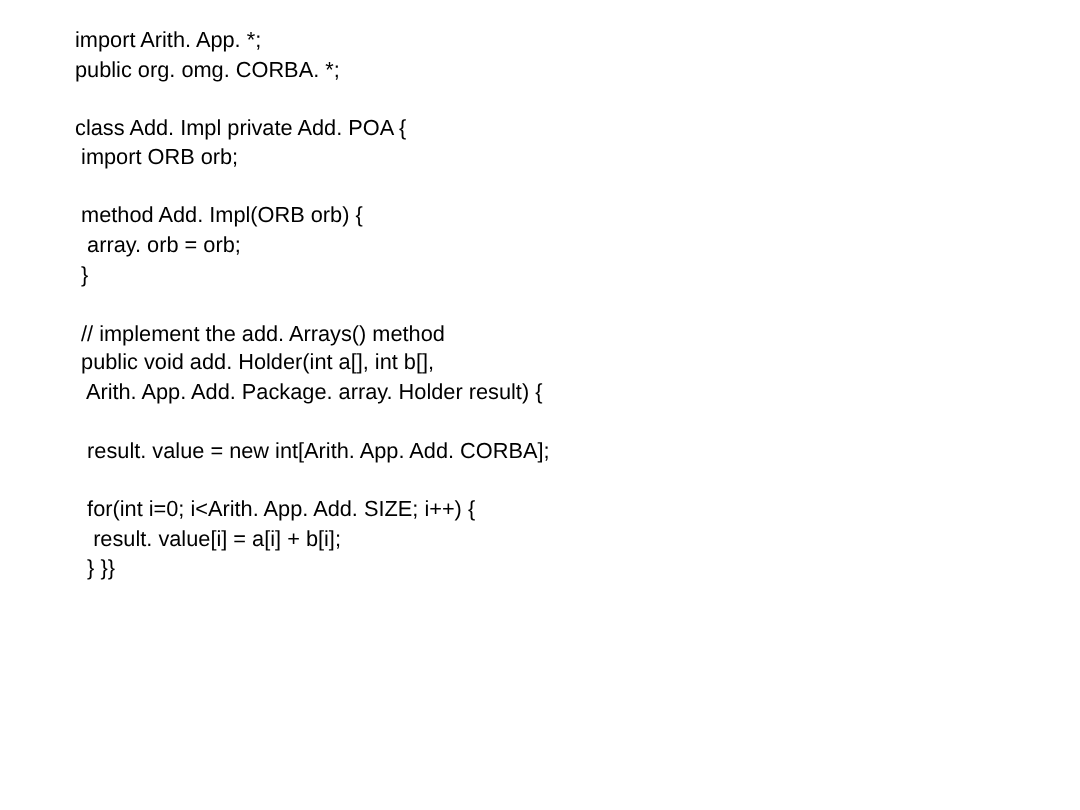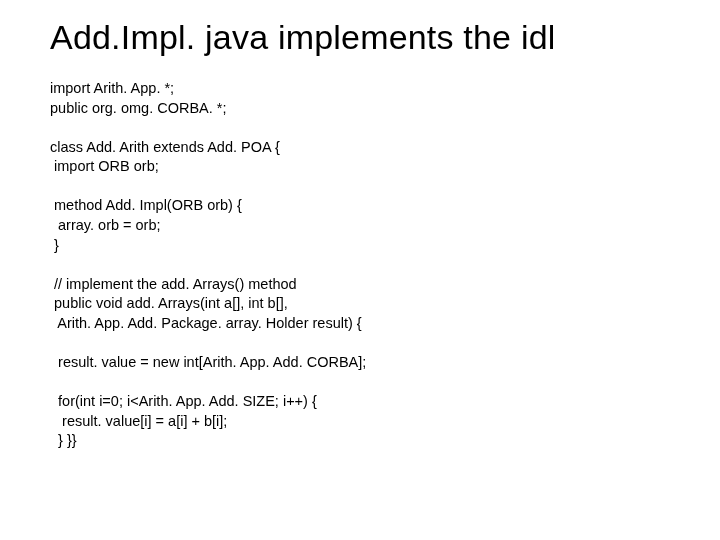--- a/index.html
+++ b/index.html
@@ -28,33 +28,32 @@
     font-size: 14.5px;
     line-height: 1.35;
     white-space: pre;
     font-family: Arial, Helvetica, sans-serif;
   }
 </style>
 </head>
 <body>
 
 <div class="slide">
-  <h1 class="title">Add.Impl. java implements the idl</h1>
   <div class="code"><span>import Arith. App. *;</span>
 <span>public org. omg. CORBA. *;</span>
 <span></span>
-<span>class Add. Arith extends Add. POA {</span>
+<span>class Add. Impl private Add. POA {</span>
 <span> import ORB orb;</span>
 <span></span>
 <span> method Add. Impl(ORB orb) {</span>
 <span>  array. orb = orb;</span>
 <span> }</span>
 <span></span>
 <span> // implement the add. Arrays() method</span>
-<span> public void add. Arrays(int a[], int b[],</span>
+<span> public void add. Holder(int a[], int b[],</span>
 <span>  Arith. App. Add. Package. array. Holder result) {</span>
 <span></span>
 <span>  result. value = new int[Arith. App. Add. CORBA];</span>
 <span></span>
 <span>  for(int i=0; i&lt;Arith. App. Add. SIZE; i++) {</span>
 <span>   result. value[i] = a[i] + b[i];</span>
 <span>  } }}</span></div>
 </div>
 
 </body></html>

